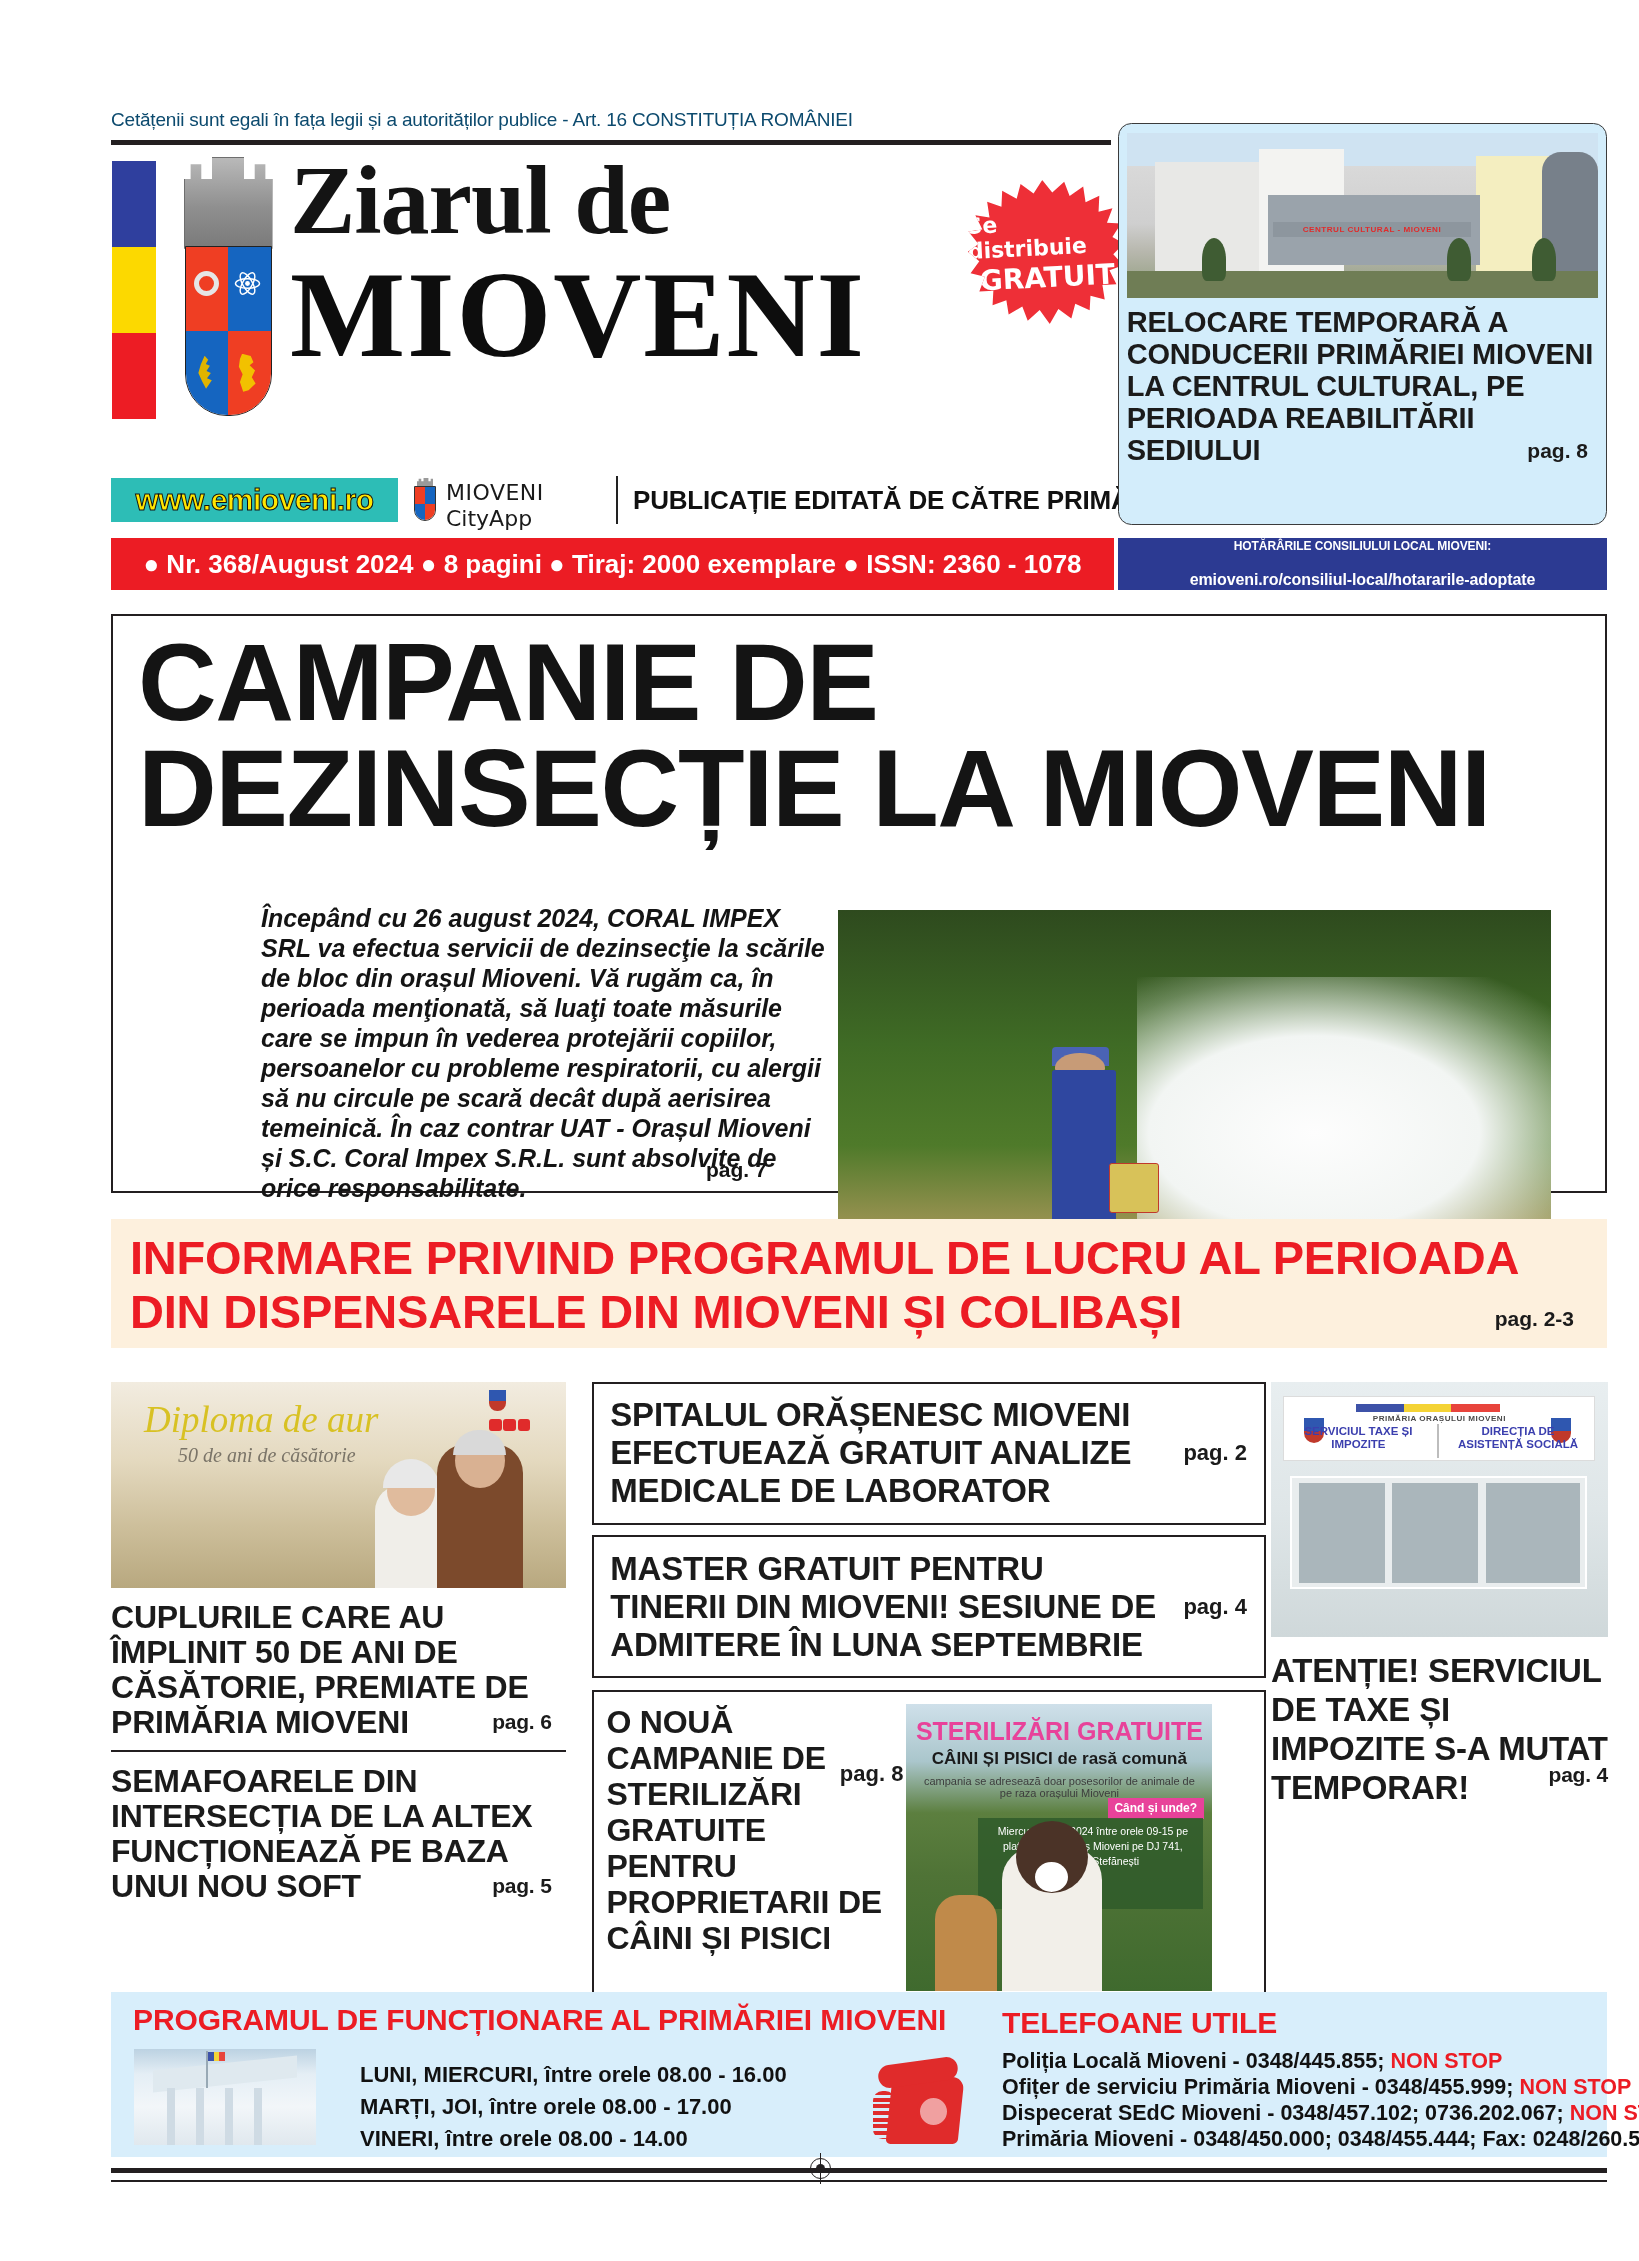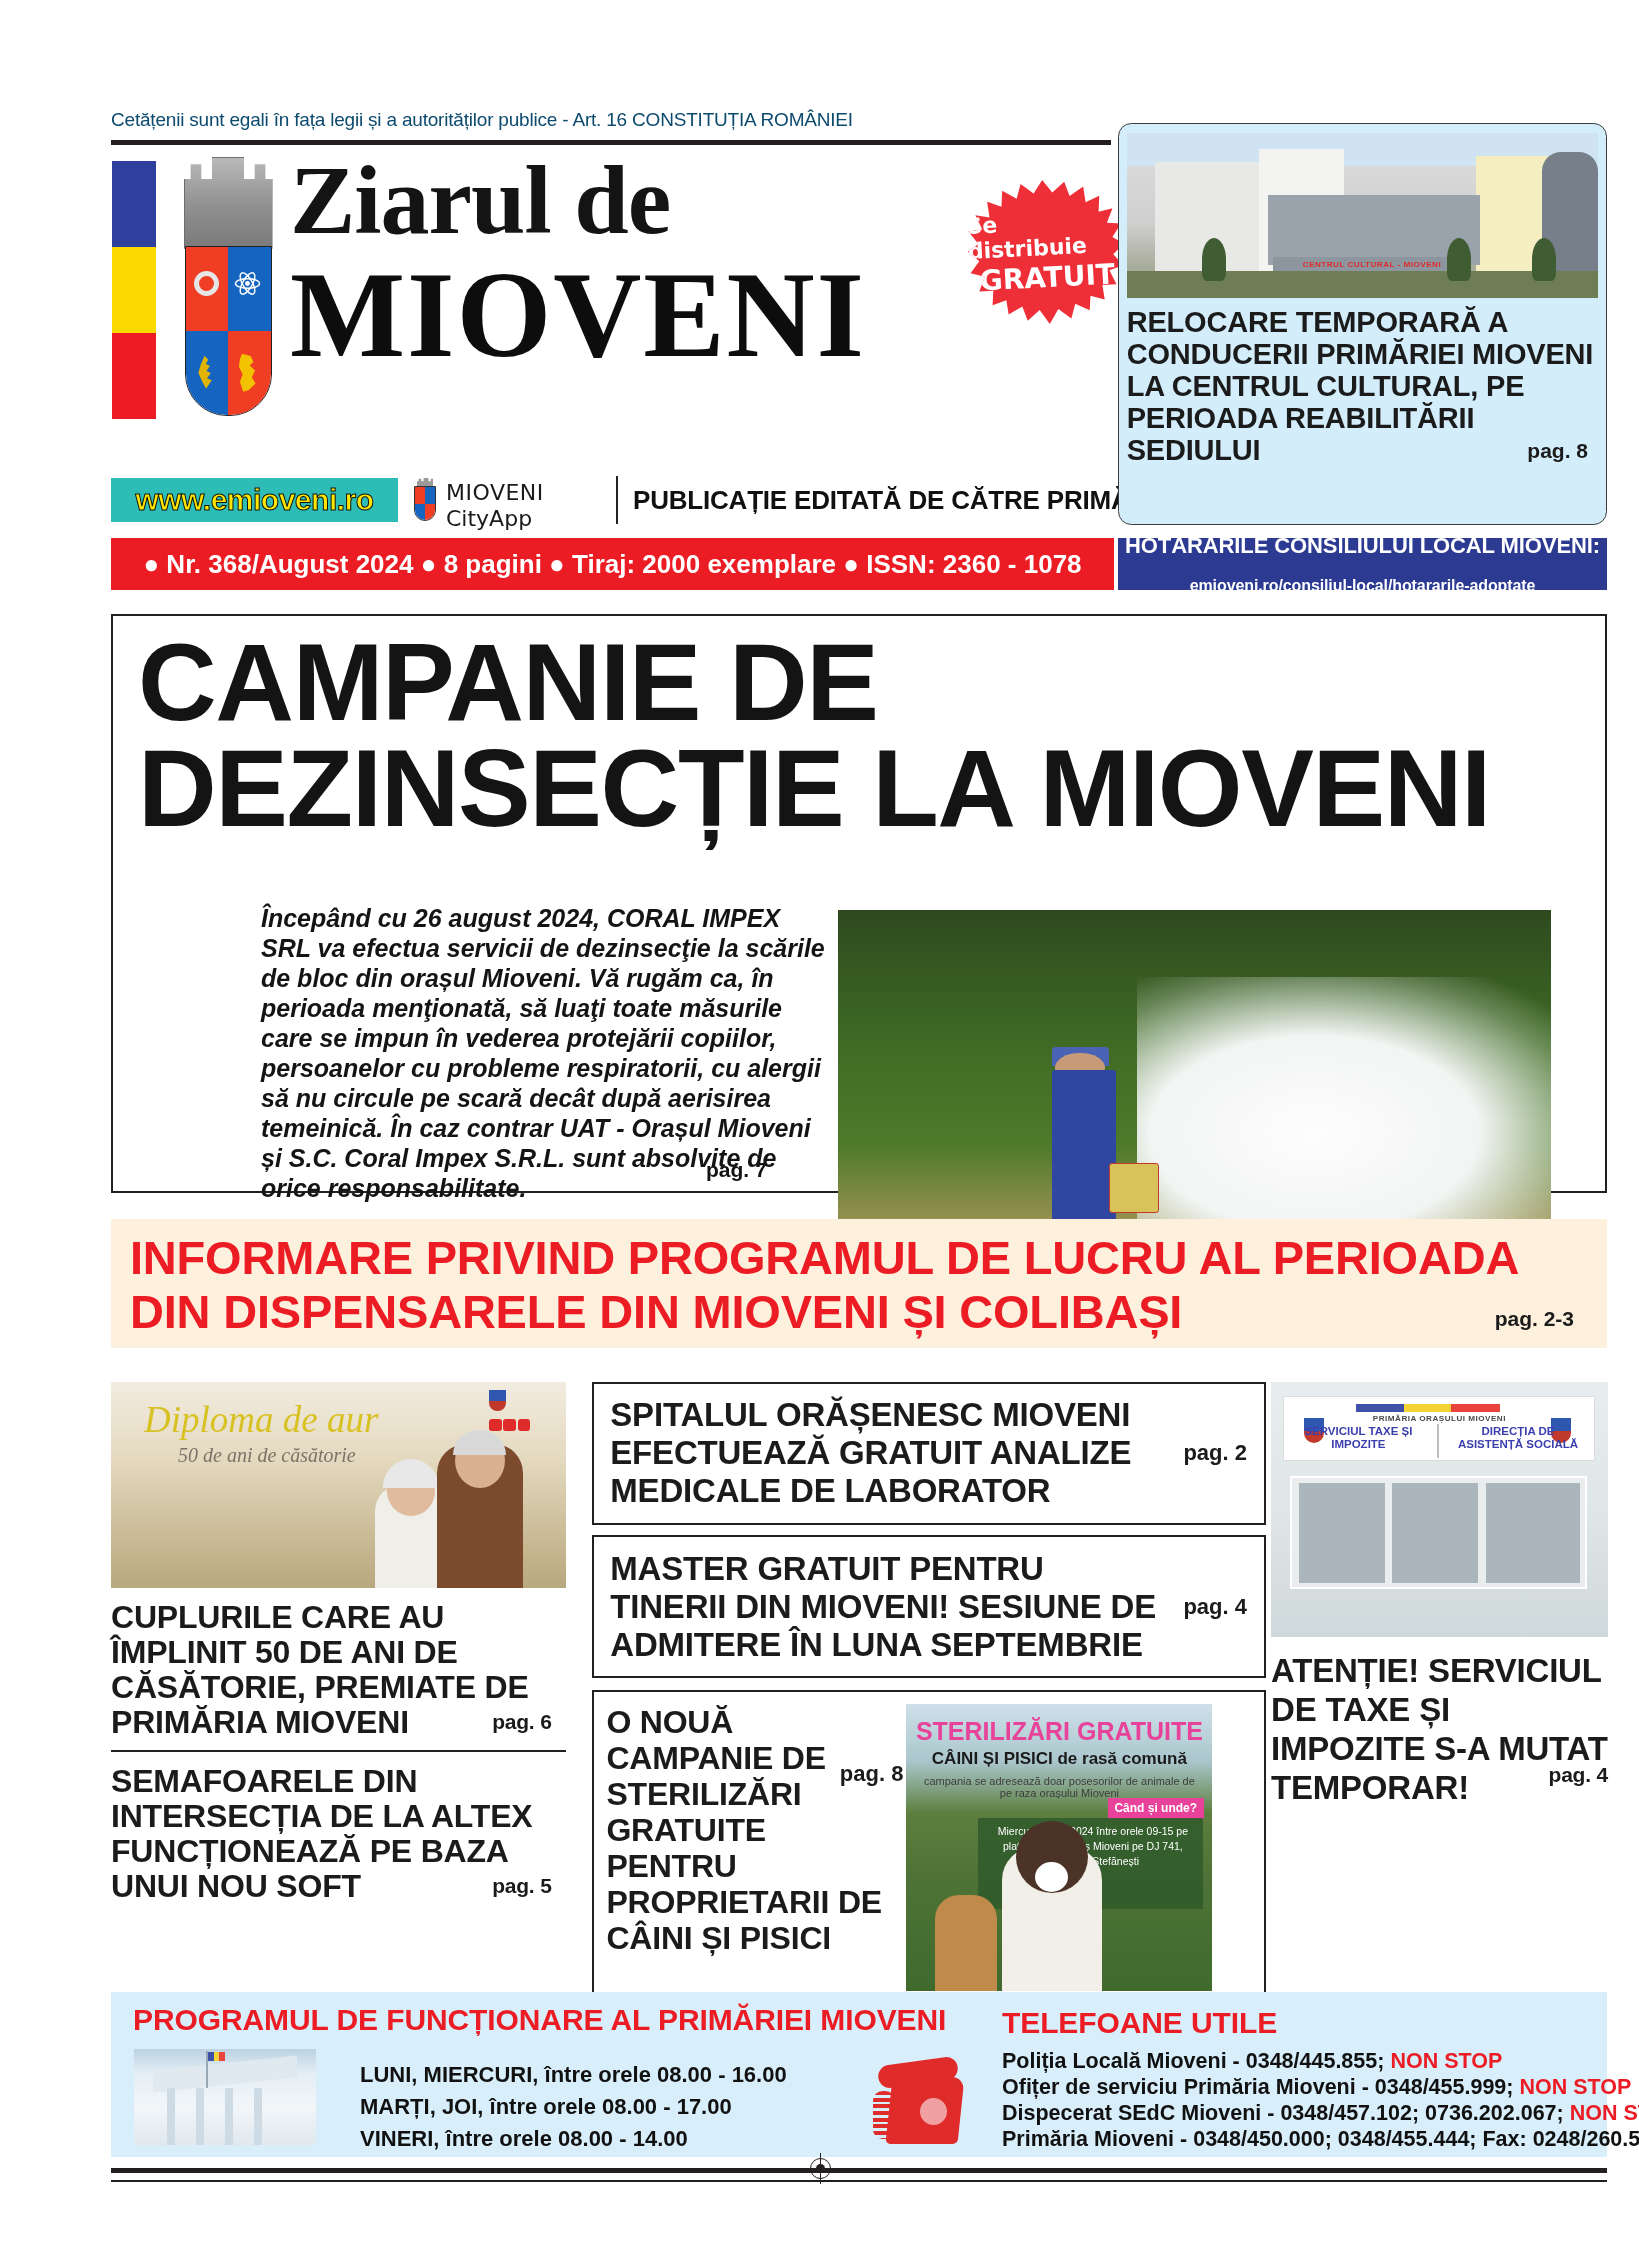--- a/index.html
+++ b/index.html
@@ -136,21 +136,21 @@
   .relocbox .photo {
     width:100%; height:165px;
     background:
       linear-gradient(180deg,#cfe3f2 0%,#cfe3f2 20%,#d9d9d9 20.1%,#cfcfcf 55%,#b7b7ad 72%,#8c9a78 100%);
     position:relative; overflow:hidden;
   }
   .relocbox .photo .b1 { position:absolute; left:6%; top:18%; width:22%; height:66%; background:#e8e8e6; }
   .relocbox .photo .b2 { position:absolute; left:28%; top:10%; width:18%; height:74%; background:#f3f3f1; }
   .relocbox .photo .b3 { position:absolute; left:30%; top:38%; width:45%; height:42%; background:#9aa3ab; }
   .relocbox .photo .sign { position:absolute; left:31%; top:54%; width:42%; height:9%; background:#8d969e;
-     color:#e02b2b; font-size:8.1px; font-weight:bold; display:flex; align-items:center; justify-content:center; letter-spacing:0.5px;margin-top:35px;}
+     color:#e02b2b; font-size:8.1px; font-weight:bold; display:flex; align-items:center; justify-content:center; letter-spacing:0.5px;}
   .relocbox .photo .b4 { position:absolute; left:74%; top:14%; width:16%; height:70%; background:#f4eec0; }
   .relocbox .photo .b5 { position:absolute; left:88%; top:12%; width:12%; height:72%; background:#77808a; border-radius:19px 19px 0 0;}
   .relocbox .photo .grass { position:absolute; left:0; bottom:0; width:100%; height:16%; background:#6f7d55; }
   .relocbox .photo .tree { position:absolute; bottom:10%; width:5%; height:26%; background:#3f5c33; border-radius:50% 50% 20% 20%;}
   .relocbox .headline {
     margin-top:8.6px; position:relative;
     font-family:"Liberation Sans Narrow","Liberation Sans",sans-serif;
     font-weight:bold; font-size:29px; line-height:32px;
     color:#1b1b1b; letter-spacing:-0.2px;
   }
@@ -162,21 +162,21 @@
 
   
   .issuebar { position:absolute; left:111px; top:538px; width:1003px; height:52px; background:#ec1c24; }
   .issuebar span {
     display:block; text-align:center; line-height:52px;
     font-family:"Liberation Sans Narrow","Liberation Sans",sans-serif;
     font-weight:bold; font-size:26px; color:#fff; letter-spacing:0px;
   }
   .hclbox { position:absolute; left:1118px; top:538px; width:489px; height:52px; background:#2c3a92;
     display:flex; flex-direction:column; align-items:center; justify-content:center; }
-  .hclbox .l1 { color:#fff; font-weight:bold; font-size:22px;
+  .hclbox .l1 { color:#fff; font-weight:bold; font-size:12px;
      font-family:"Liberation Sans Narrow","Liberation Sans",sans-serif; letter-spacing:-0.1px;}
   .hclbox .l2 { color:#fff; font-weight:bold; font-size:16px; margin-top:18px;
      font-family:"Liberation Sans Narrow","Liberation Sans",sans-serif; letter-spacing:-0.1px;text-align:right;}
 
   
   .leadbox { position:absolute; left:111px; top:614px; width:1496px; height:579px;
      border:2.4px solid #231f20; background:#fff; }
   .lead-h {
     position:absolute; left:25px; top:13.4px; width:1440px;
     font-family:"Liberation Sans Narrow","Liberation Sans",sans-serif;

